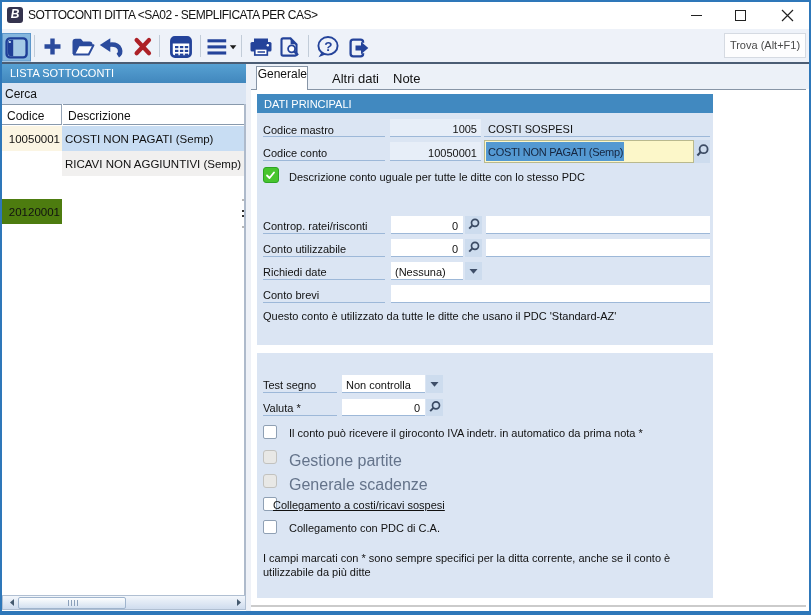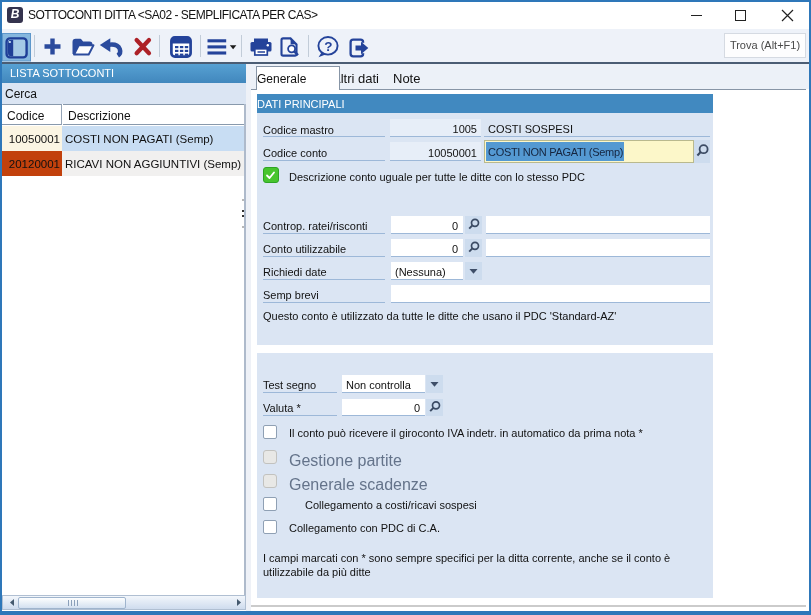--- a/index.html
+++ b/index.html
@@ -26,44 +26,44 @@
 #cercalabel{left:3px;top:4px;font-size:12px;color:#111;}
 #cercainput{left:41px;top:0px;width:203px;height:21px;background:#fff;font-size:12px;padding:4px 0 0 4px;color:#111;}
 #ltable{left:0px;top:41px;width:243px;height:75px;}
 .th{height:21px;background:#fff;border-top:1px solid #8899ac;border-bottom:1px solid #8899ac;font-size:12px;color:#111;padding:4px 0 0 5px;}
 #th1{left:0;top:0;width:60px;border-right:1px solid #95a5b8;}
 #th2{left:61px;top:0;width:181px;}
 .row1{top:22px;height:25px;}
 .row2{top:47px;height:25px;}
 #r1c1{left:0;width:60px;background:#fbf5e3;}
 #r1c2{left:60px;width:182px;background:#c8ddf3;}
-#r2c1{left:0;width:60px;background:#c2410c;}
+#r2c1{left:0;width:60px;background:#4d7c0f;margin-top:48px;}
 #r2c2{left:60px;width:182px;background:#f1f0ef;}
 .cell{font-size:11.5px;color:#111;padding-top:7px;}
 .cnum{text-align:right;padding-right:2px;}
 .cdesc{padding-left:3px;white-space:nowrap;}
 
 #lborder{left:244px;top:104px;width:2px;height:491px;background:#aebacb;}
 #splitter{left:246px;top:63px;width:5px;height:548px;background:#eef1f7;}
 
 #hscroll{left:0px;top:532px;width:244px;height:15px;background:linear-gradient(#f2f6fb,#cfdcee);border:1px solid #b0bfd2;}
 #hthumb{left:15px;top:1px;width:108px;height:12px;background:linear-gradient(#fdfefe,#d3e0f0);border:1px solid #9fb4cd;border-radius:2px;}
 
 #rpanel{left:251px;top:63px;width:558px;height:548px;background:#fff;}
 #tabstrip{left:0px;top:0px;width:558px;height:26px;background:#ecf1f8;}
 #tabline{left:0px;top:26px;width:555px;height:1px;background:#8795a6;}
-#tab-gen{left:5px;top:3px;width:84px;height:24px;background:#fff;border:1px solid #8795a6;border-bottom:none;font-size:12px;color:#111;text-align:left;padding-top:5px;z-index:2;}
+#tab-gen{left:5px;top:3px;width:52px;height:24px;background:#fff;border:1px solid #8795a6;border-bottom:none;font-size:12px;color:#111;text-align:right;z-index:2;}
 #tab-altri{left:81px;top:8px;font-size:13px;color:#111;}
 #tab-note{left:142px;top:8px;font-size:13px;color:#111;}
 #rbotline{left:0px;top:542px;width:555px;height:2px;background:#cbcbcb;}
 
 .section{left:6px;width:456px;background:#dbe5f3;}
 #sec1{top:31px;height:251px;}
 #sec2{top:290px;height:245px;}
-.sechead{left:0;top:0;width:456px;height:19px;background:#4189c0;color:#fff;font-size:11px;line-height:20px;}
+.sechead{left:0;top:0;width:456px;height:19px;background:#4189c0;color:#fff;font-size:11px;line-height:20px;padding-left:7px;}
 .lbl{font-size:11px;color:#111;white-space:nowrap;}
 .lblline{height:1px;background:#9db8d8;}
 .vfield{background:#e7eef8;border-bottom:1px solid #9db8d8;font-size:11px;color:#111;text-align:right;}
 .wfield{background:#fff;border-bottom:1px solid #9db8d8;font-size:11px;color:#111;}
 .btn{background:#cddcee;}
 .cb{width:14px;height:14px;background:#fff;border:1px solid #8fa0b4;border-radius:2px;}
 .cbdis{width:14px;height:14px;background:#e8e8e6;border:1px solid #c2c2bf;border-radius:3px;}
 .cbtext{font-size:11px;color:#111;white-space:nowrap;}
 .cbtextdis{font-size:16px;color:#64738a;white-space:nowrap;}
 </style>
@@ -254,21 +254,21 @@
 
     <div class="abs lbl" style="left:6px;top:172px;">Richiedi date</div>
     <div class="abs lblline" style="left:6px;top:185px;width:122px;"></div>
     <div class="abs wfield" style="left:134px;top:168px;width:72px;height:18px;padding:4px 0 0 4px;">(Nessuna)</div>
     <div class="abs btn" style="left:208px;top:168px;width:17px;height:18px;">
       <svg width="17" height="18">
           <path d="M4.5 7 L12.5 7 L8.5 11.8 Z" fill="#3e4e68"></path>
         </svg>
     </div>
 
-    <div class="abs lbl" style="left:6px;top:195px;">Semp brevi</div>
+    <div class="abs lbl" style="left:6px;top:195px;">Conto brevi</div>
     <div class="abs lblline" style="left:6px;top:208px;width:122px;"></div>
     <div class="abs wfield" style="left:134px;top:191px;width:319px;height:18px;"></div>
     <div class="abs lbl" style="left:6px;top:216px;">Questo conto è utilizzato da tutte le ditte che usano il PDC 'Standard-AZ'</div>
   </div>
 
   <div class="abs section" id="sec2">
 
     <div class="abs lbl" style="left:6px;top:26px;">Test segno</div>
     <div class="abs lblline" style="left:6px;top:39px;width:74px;"></div>
     <div class="abs wfield" style="left:85px;top:22px;width:83px;height:18px;padding:4px 0 0 4px;">Non controlla</div>
@@ -288,21 +288,21 @@
         </svg>
     </div>
 
     <div class="abs cb" style="left:6px;top:72px;"></div>
     <div class="abs cbtext" style="left:32px;top:74px;">Il conto può ricevere il giroconto IVA indetr. in automatico da prima nota *</div>
     <div class="abs cbdis" style="left:6px;top:97px;"></div>
     <div class="abs cbtextdis" style="left:32px;top:99px;">Gestione partite</div>
     <div class="abs cbdis" style="left:6px;top:121px;"></div>
     <div class="abs cbtextdis" style="left:32px;top:123px;">Generale scadenze</div>
     <div class="abs cb" style="left:6px;top:144px;"></div>
-    <div class="abs cbtext" style="left:48px;top:146px;">Collegamento a costi/ricavi sospesi</div>
+    <div class="abs cbtext" style="left:16px;top:146px;text-decoration:underline;">Collegamento a costi/ricavi sospesi</div>
     <div class="abs cb" style="left:6px;top:167px;"></div>
     <div class="abs cbtext" style="left:32px;top:169px;">Collegamento con PDC di C.A.</div>
     <div class="abs lbl" style="left:6px;top:198px;white-space:normal;width:445px;line-height:14px;">I campi marcati con * sono sempre specifici per la ditta corrente, anche se il conto è utilizzabile da più ditte</div>
   </div>
 </div>
 
 <div class="abs" id="b-top"></div>
 <div class="abs" id="b-left"></div>
 <div class="abs" id="b-right"></div>
 <div class="abs" id="b-bottom"></div>

